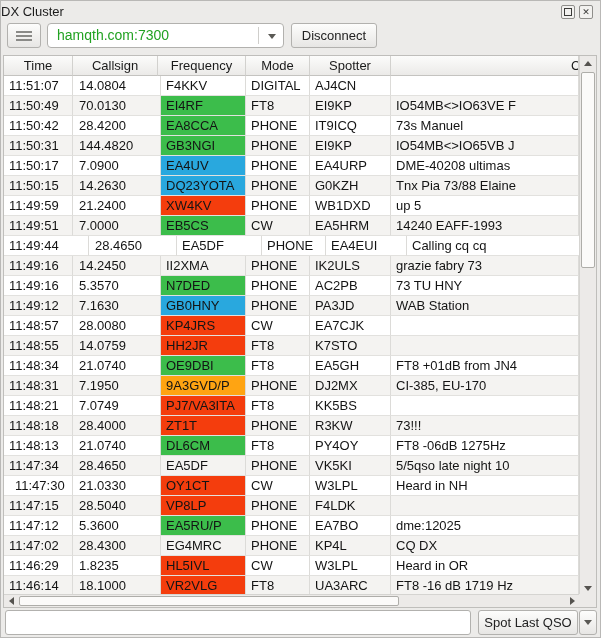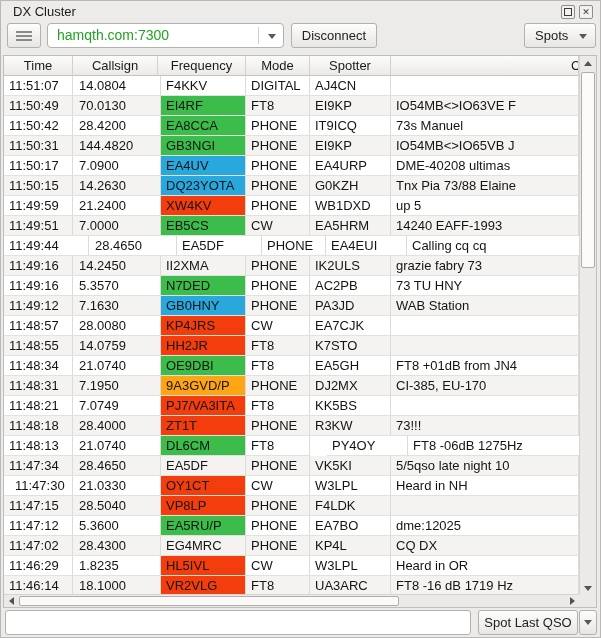--- a/index.html
+++ b/index.html
@@ -6,21 +6,21 @@
   html,body { margin:0; padding:0; }
   body {
     width:601px; height:638px; position:relative; overflow:hidden;
     background:#ecebe9; font-family:"Liberation Sans", sans-serif;
     font-size:13px; color:#141414;
   }
   .window { position:absolute; inset:0; border:1px solid #b9b8b6; }
 
   
   .titlebar { position:absolute; top:0; left:0; right:0; height:21px; }
-  .title { position:absolute; left:12px; top:3px; font-size:13px; color:#1c1c1c; }
+  .title { position:absolute; left:0; top:3px; font-size:13px; color:#1c1c1c; }
   .winbtn {
     position:absolute; top:4px; width:14px; height:14px;
     border:1px solid #8f8e8b; border-radius:2px; background:#f2f1ef;
     display:flex; align-items:center; justify-content:center; cursor:default;
   }
   .winbtn.float { right:25px; }
   .winbtn.close { right:7px; font-size:9px; line-height:1; color:#3a3a38; }
   .float-ico { position:relative; width:8px; height:8px; }
   .float-ico::before { content:""; position:absolute; left:0; bottom:0; width:6px; height:6px; border:1px solid #3a3a38; background:#f2f1ef; }
   .float-ico::after  { content:""; position:absolute; right:0; top:0;  width:6px; height:6px; border:1px solid #3a3a38; }
@@ -125,24 +125,20 @@
   <div class="server-combo">
     <span class="server-text" style="color: rgb(34, 162, 34);">hamqth.com:7300</span>
     <span class="combo-sep"></span>
     <span class="arrow-down server-arrow"></span>
   </div>
 
   <div class="btn disconnect-btn">
     <span>Disconnect</span>
   </div>
 
-  <div class="btn spots-combo">
-    <span>Spots</span>
-    <span class="arrow-down spots-arrow"></span>
-  </div>
 
   <div class="table-frame">
     <div class="thead">
         <div class="hcell" style="width: 69px;">Time</div>
         <div class="hcell" style="width: 85px;">Callsign</div>
         <div class="hcell" style="width: 88px;">Frequency</div>
         <div class="hcell" style="width: 64px;">Mode</div>
         <div class="hcell" style="width: 81px;">Spotter</div>
         <div class="hcell" style="width: 188px;">
           <span class="cpartial">C</span>
@@ -291,21 +287,21 @@
           <div class="tcell" style="width: 85px; background: rgb(244, 61, 13);">ZT1T</div>
           <div class="tcell" style="width: 64px;">PHONE</div>
           <div class="tcell" style="width: 81px;">R3KW</div>
           <div class="tcell" style="width: 188px;">73!!!</div>
         </div>
         <div class="trow">
           <div class="tcell" style="width: 69px;">11:48:13</div>
           <div class="tcell freq" style="width: 88px;">21.0740</div>
           <div class="tcell" style="width: 85px; background: rgb(60, 189, 75);">DL6CM</div>
           <div class="tcell" style="width: 64px;">FT8</div>
-          <div class="tcell" style="width: 81px; margin-left: 17px;">PY4OY</div>
+          <div class="tcell" style="width: 81px;">PY4OY</div>
           <div class="tcell" style="width: 188px;">FT8 -06dB 1275Hz</div>
         </div>
         <div class="trow alt">
           <div class="tcell" style="width: 69px;">11:47:34</div>
           <div class="tcell freq" style="width: 88px;">28.4650</div>
           <div class="tcell" style="width: 85px;">EA5DF</div>
           <div class="tcell" style="width: 64px;">PHONE</div>
           <div class="tcell" style="width: 81px;">VK5KI</div>
           <div class="tcell" style="width: 188px;">5/5qso late night 10</div>
         </div>

